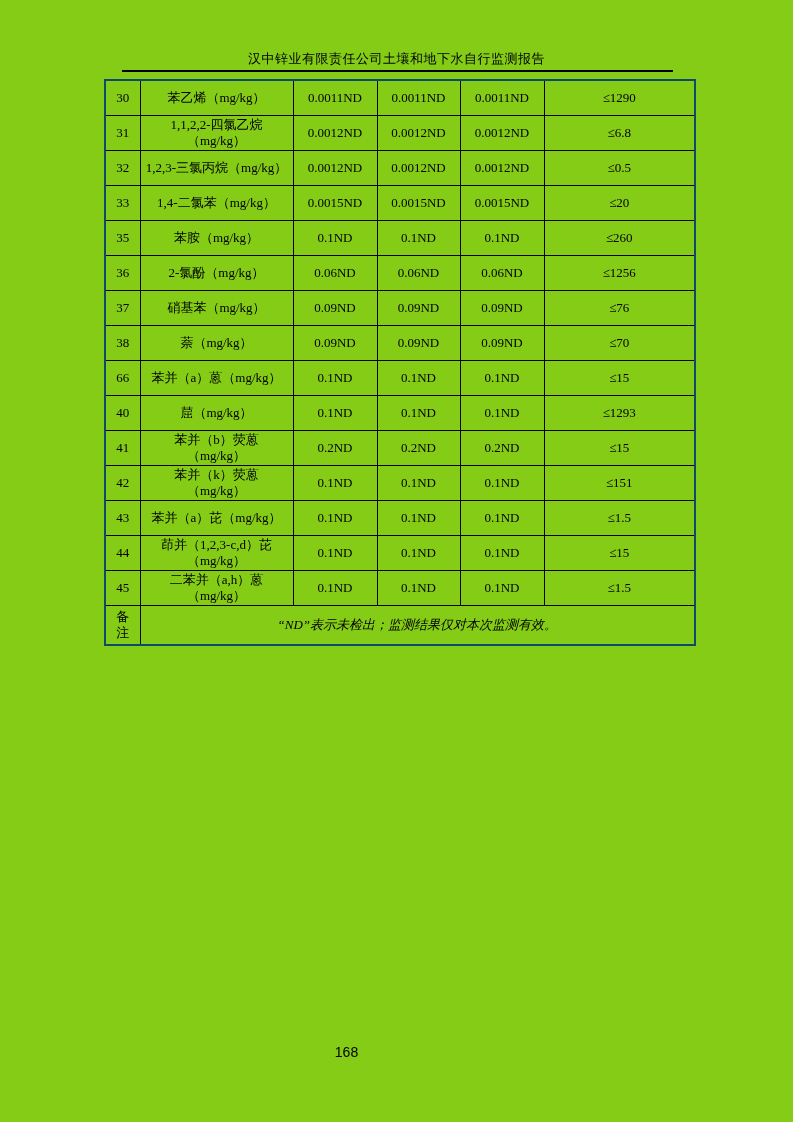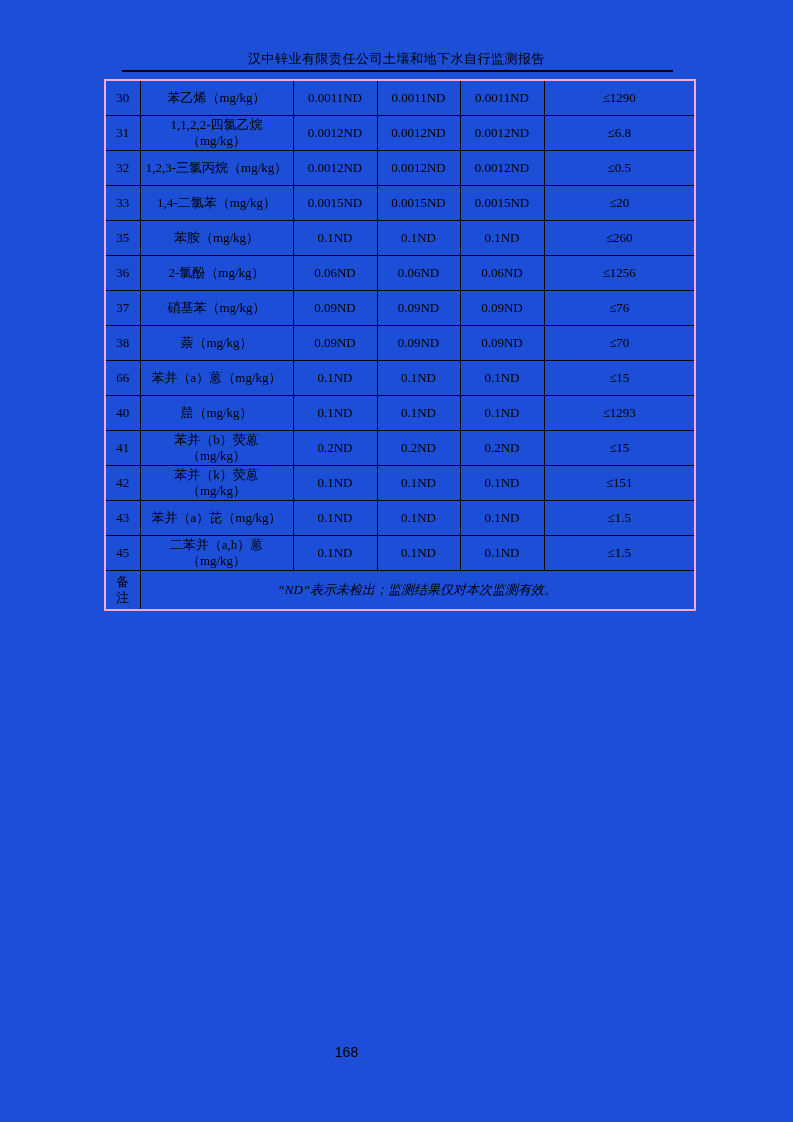--- a/index.html
+++ b/index.html
@@ -1,21 +1,21 @@
 <!DOCTYPE html>
 <html><head>
 <meta charset="utf-8">
 <style>
   * { margin: 0; padding: 0; box-sizing: border-box; }
   html, body { background: #e8e8e8; }
   .page {
     position: relative;
     width: 793px;
     height: 1122px;
-    background: #1d4ed8;
+    background: #84cc16;
     overflow: hidden;
     font-family: "Liberation Serif", "DejaVu Serif", serif;
     color: #000000;
   }
   .doc-header-title {
     position: absolute;
     top: 50px;
     left: 0;
     width: 793px;
     text-align: center;
@@ -31,21 +31,21 @@
     height: 0;
     border-top: 2px solid #000000;
   }
   table.report {
     position: absolute;
     top: 79px;
     left: 104px;
     width: 590px;
     border-collapse: collapse;
     table-layout: fixed;
-    border: 2px solid #f9a8d4;
+    border: 2px solid #0c4a6e;
     font-size: 13px;
   }
   table.report td {
     border: 1px solid #000000;
     text-align: center;
     vertical-align: middle;
     padding: 1px 5px;
     line-height: 1.18;
     overflow: hidden;
   }
@@ -182,20 +182,28 @@
         </tr>
         <tr class="data-row">
           <td class="td-no">43</td>
           <td class="td-name">苯并（a）芘（mg/kg）</td>
           <td class="td-val">0.1ND</td>
           <td class="td-val">0.1ND</td>
           <td class="td-val">0.1ND</td>
           <td class="td-limit">≤1.5</td>
         </tr>
         <tr class="data-row">
+          <td class="td-no">44</td>
+          <td class="td-name">茚并（1,2,3-c,d）芘（mg/kg）</td>
+          <td class="td-val">0.1ND</td>
+          <td class="td-val">0.1ND</td>
+          <td class="td-val">0.1ND</td>
+          <td class="td-limit">≤15</td>
+        </tr>
+        <tr class="data-row">
           <td class="td-no">45</td>
           <td class="td-name">二苯并（a,h）蒽（mg/kg）</td>
           <td class="td-val">0.1ND</td>
           <td class="td-val">0.1ND</td>
           <td class="td-val">0.1ND</td>
           <td class="td-limit">≤1.5</td>
         </tr>
       </tbody>
     <tbody>
       <tr class="remark-row">

